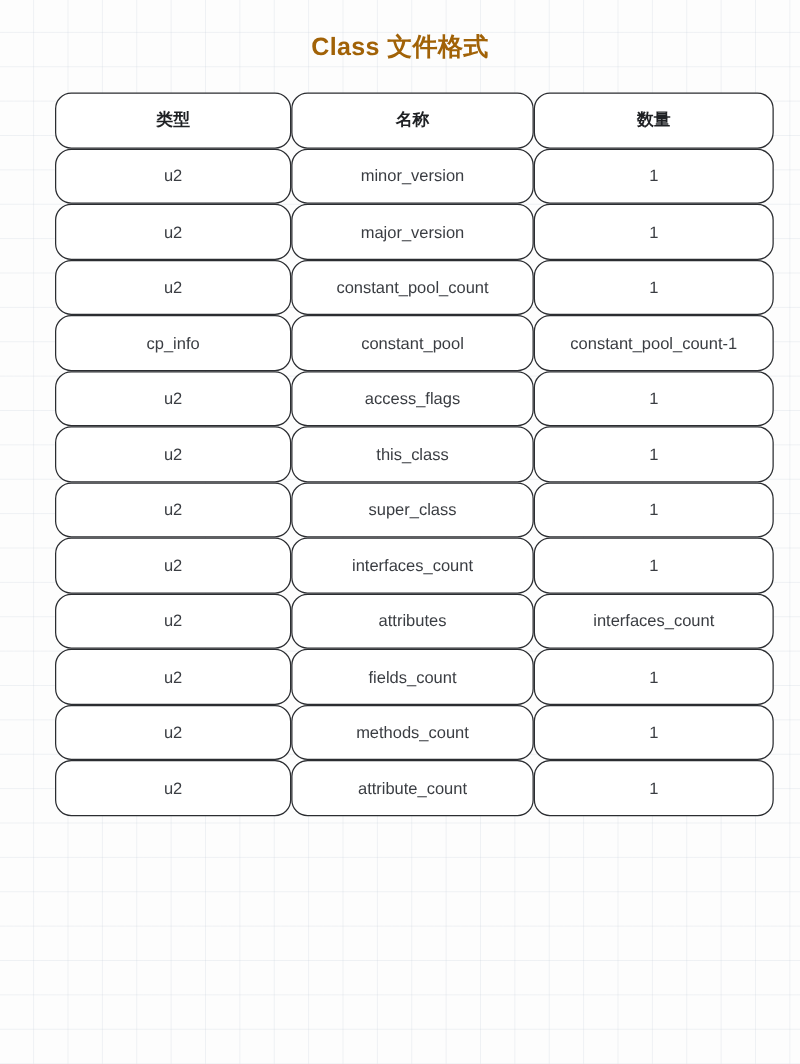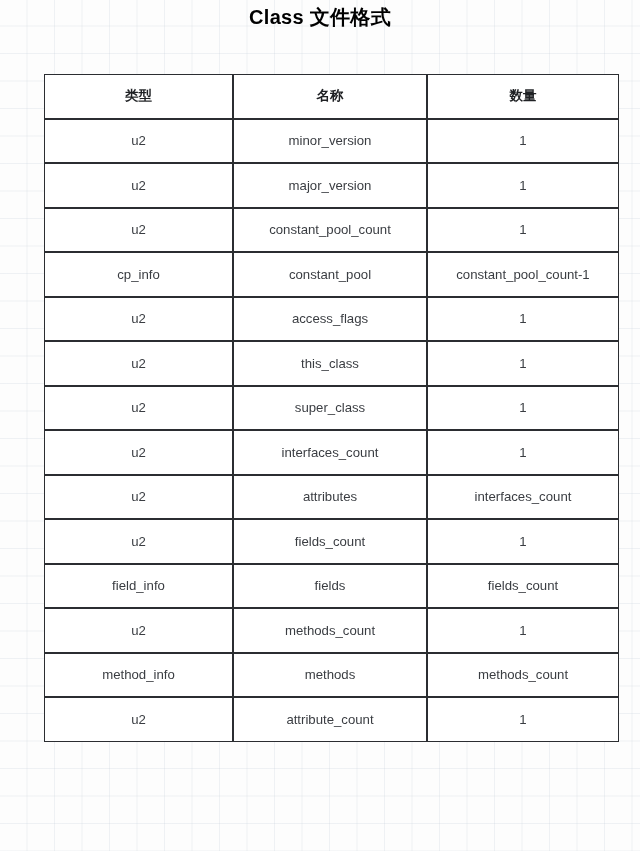--- a/index.html
+++ b/index.html
@@ -21,27 +21,27 @@
   }
 
   #page-root {
     position: relative;
     width: 640px;
     height: 851px;
   }
 
   .page-title {
     position: absolute;
-    top: 4px;
+    top: 24px;
     left: 0;
     width: 640px;
     text-align: center;
     font-size: 20px;
     font-weight: bold;
-    color: #000000;
+    color: #a16207;
     letter-spacing: 0.3px;
   }
 
   .table-wrap {
     position: absolute;
     left: 44px;
     top: 74px;
     width: 575px;
   }
 
@@ -50,21 +50,21 @@
     border-collapse: separate;
     border-spacing: 0;
     table-layout: fixed;
   }
 
   .grid-table td,
   .grid-table th {
     height: 44.5px;
     box-sizing: border-box;
     border: 1.6px solid #2b2d31;
-    border-radius: 0;
+    border-radius: 13px;
     background: #ffffff;
     text-align: center;
     vertical-align: middle;
     font-size: 13.2px;
     color: #3a3d42;
     font-weight: normal;
     padding: 8px 4px;
     overflow: hidden;
     white-space: nowrap;
   }
@@ -145,33 +145,23 @@
             <td>u2</td>
             <td>attributes</td>
             <td>interfaces_count</td>
           </tr>
           <tr>
             <td>u2</td>
             <td>fields_count</td>
             <td>1</td>
           </tr>
           <tr>
-            <td>field_info</td>
-            <td>fields</td>
-            <td>fields_count</td>
-          </tr>
-          <tr>
             <td>u2</td>
             <td>methods_count</td>
             <td>1</td>
-          </tr>
-          <tr>
-            <td>method_info</td>
-            <td>methods</td>
-            <td>methods_count</td>
           </tr>
           <tr>
             <td>u2</td>
             <td>attribute_count</td>
             <td>1</td>
           </tr>
         </tbody>
     </table>
   </div>
 

